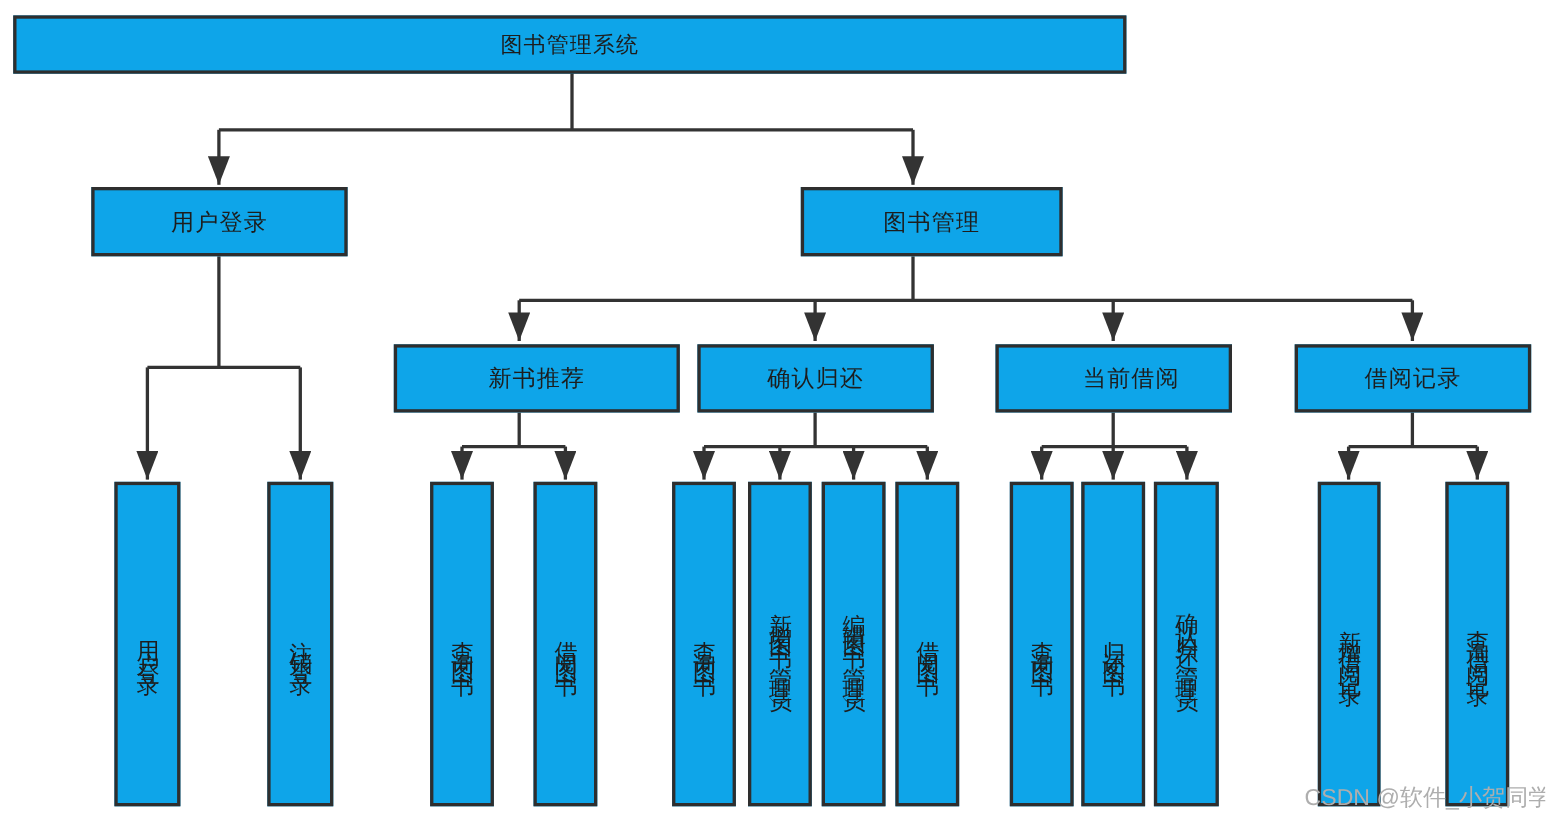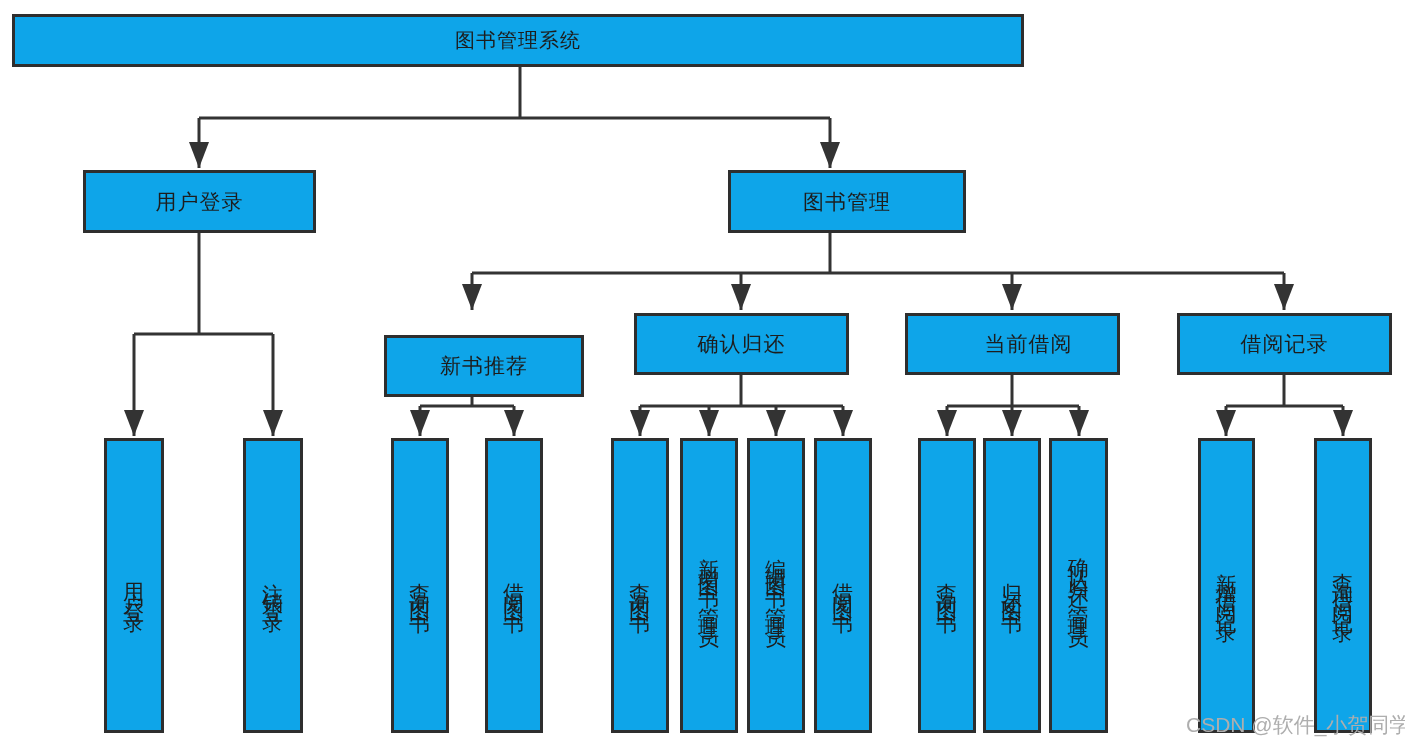--- a/index.html
+++ b/index.html
@@ -98,21 +98,21 @@
     <span>图书管理系统</span>
   </div>
 
   <div class="node hbox" style="left:83px;top:170px;width:233px;height:63px;">
     <span>用户登录</span>
   </div>
   <div class="node hbox" style="left:680px;top:170px;width:238px;height:63px;margin-left:48px;">
     <span>图书管理</span>
   </div>
 
-  <div class="node hbox" style="left:384px;top:313px;width:200px;height:62px;margin-top:22px;">
+  <div class="node hbox" style="left:358px;top:313px;width:260px;height:62px;">
     <span>新书推荐</span>
   </div>
   <div class="node hbox" style="left:634px;top:313px;width:215px;height:62px;">
     <span>确认归还</span>
   </div>
   <div class="node hbox" style="left:905px;top:313px;width:215px;height:62px;padding-left:32px;">
     <span>当前借阅</span>
   </div>
   <div class="node hbox" style="left:1177px;top:313px;width:215px;height:62px;">
     <span>借阅记录</span>

